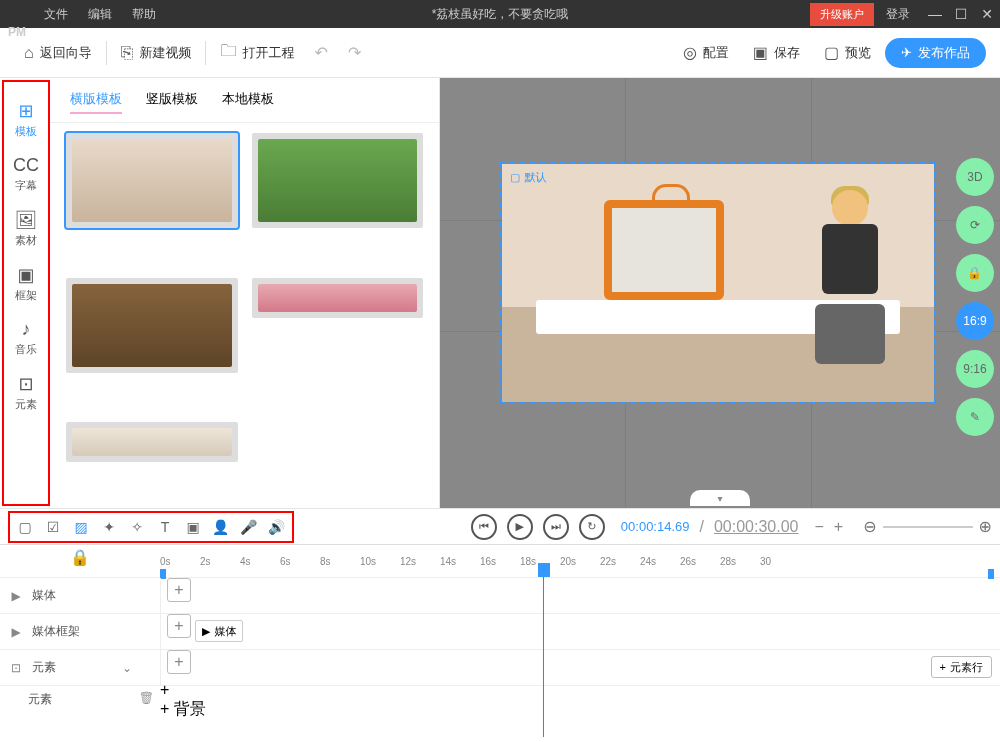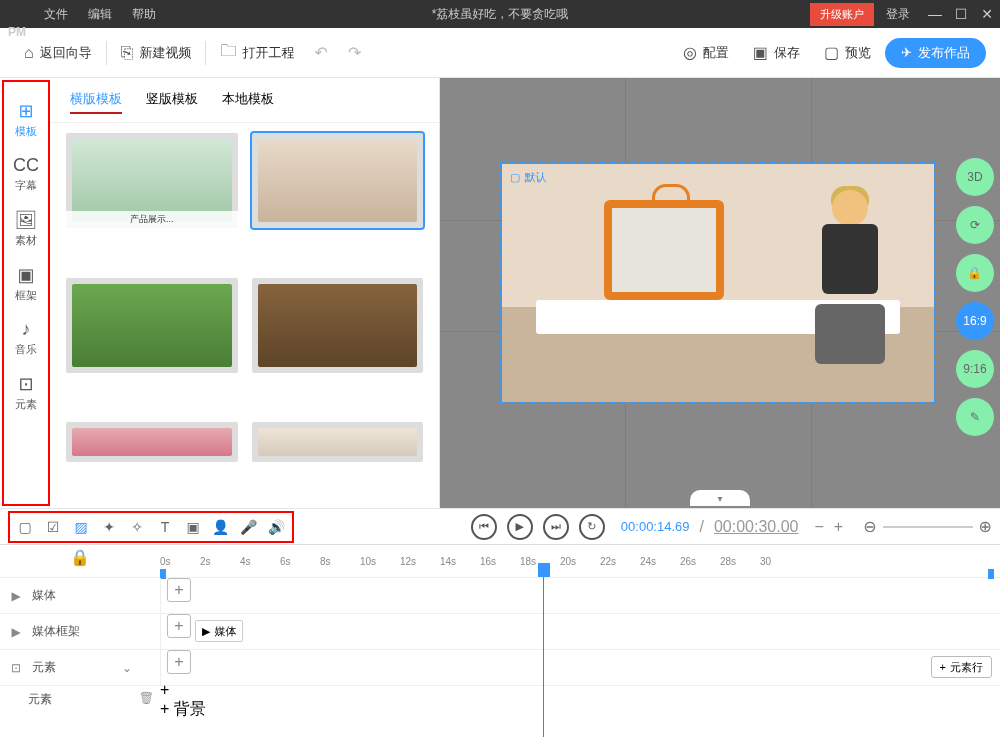--- a/index.html
+++ b/index.html
@@ -30,21 +30,21 @@
 
 .sidebar { width: 48px; display: flex; flex-direction: column; align-items: center; padding-top: 10px; font-size: 11px; border: 2px solid red; margin: 2px 0 2px 2px; }
 .sidebar .sb-item { display: flex; flex-direction: column; align-items: center; gap: 2px; padding: 8px 0; width: 100%; cursor: pointer; color: #555; }
 .sidebar .sb-item.active { color: #3498ff; }
 .sidebar .sb-ico { font-size: 18px; }
 
 
 .panel { width: 390px; border-right: 1px solid #e5e5e5; display: flex; flex-direction: column; }
 .panel-tabs { display: flex; padding: 12px 20px 8px; gap: 24px; font-size: 13px; border-bottom: 1px solid #eee; }
 .panel-tabs .pt { cursor: pointer; padding-bottom: 4px; }
-.panel-tabs .pt.active { color: #3498ff; border-bottom: 2px solid #b91c1c; }
+.panel-tabs .pt.active { color: #3498ff; border-bottom: 2px solid #f9a8d4; }
 .panel-grid { flex: 1; overflow: hidden; padding: 10px 16px; display: grid; grid-template-columns: 1fr 1fr; gap: 14px 14px; }
 .tpl { background: #ddd; border-radius: 2px; height: 95px; position: relative; overflow: hidden; cursor: pointer; }
 .tpl.selected { outline: 2px solid #3498ff; }
 .tpl-inner { position: absolute; inset: 6px; border-radius: 2px; }
 .tpl-label { position: absolute; bottom: 0; left: 0; right: 0; background: rgba(255,255,255,0.85); font-size: 9px; text-align: center; padding: 2px; color:#333; }
 
 
 .preview { flex: 1; background: #888; position: relative; display: flex; align-items: center; justify-content: center; }
 .preview-grid { position: absolute; inset: 0; }
 .preview-grid::before, .preview-grid::after { content:""; position:absolute; background: rgba(0,0,0,0.08);}
@@ -188,24 +188,20 @@
       </div>
   </div>
 
   <div class="panel">
     <div class="panel-tabs">
       <div class="pt active">横版模板</div>
       <div class="pt">竖版模板</div>
       <div class="pt">本地模板</div>
     </div>
     <div class="panel-grid">
-      <div class="tpl">
-          <div class="tpl-inner" style="background:linear-gradient(#d2e8d6,#9fc7a6);"></div>
-          <div class="tpl-label">产品展示...</div>
-        </div>
       <div class="tpl selected">
           <div class="tpl-inner" style="background:linear-gradient(#e8d9c8,#c9b49c);"></div>
         </div>
       <div class="tpl">
           <div class="tpl-inner" style="background:linear-gradient(#6aa84f,#4a7d35);"></div>
         </div>
       <div class="tpl">
           <div class="tpl-inner" style="background:linear-gradient(#86633d,#5d4428);"></div>
         </div>
       <div class="tpl" style="height:40px;">

